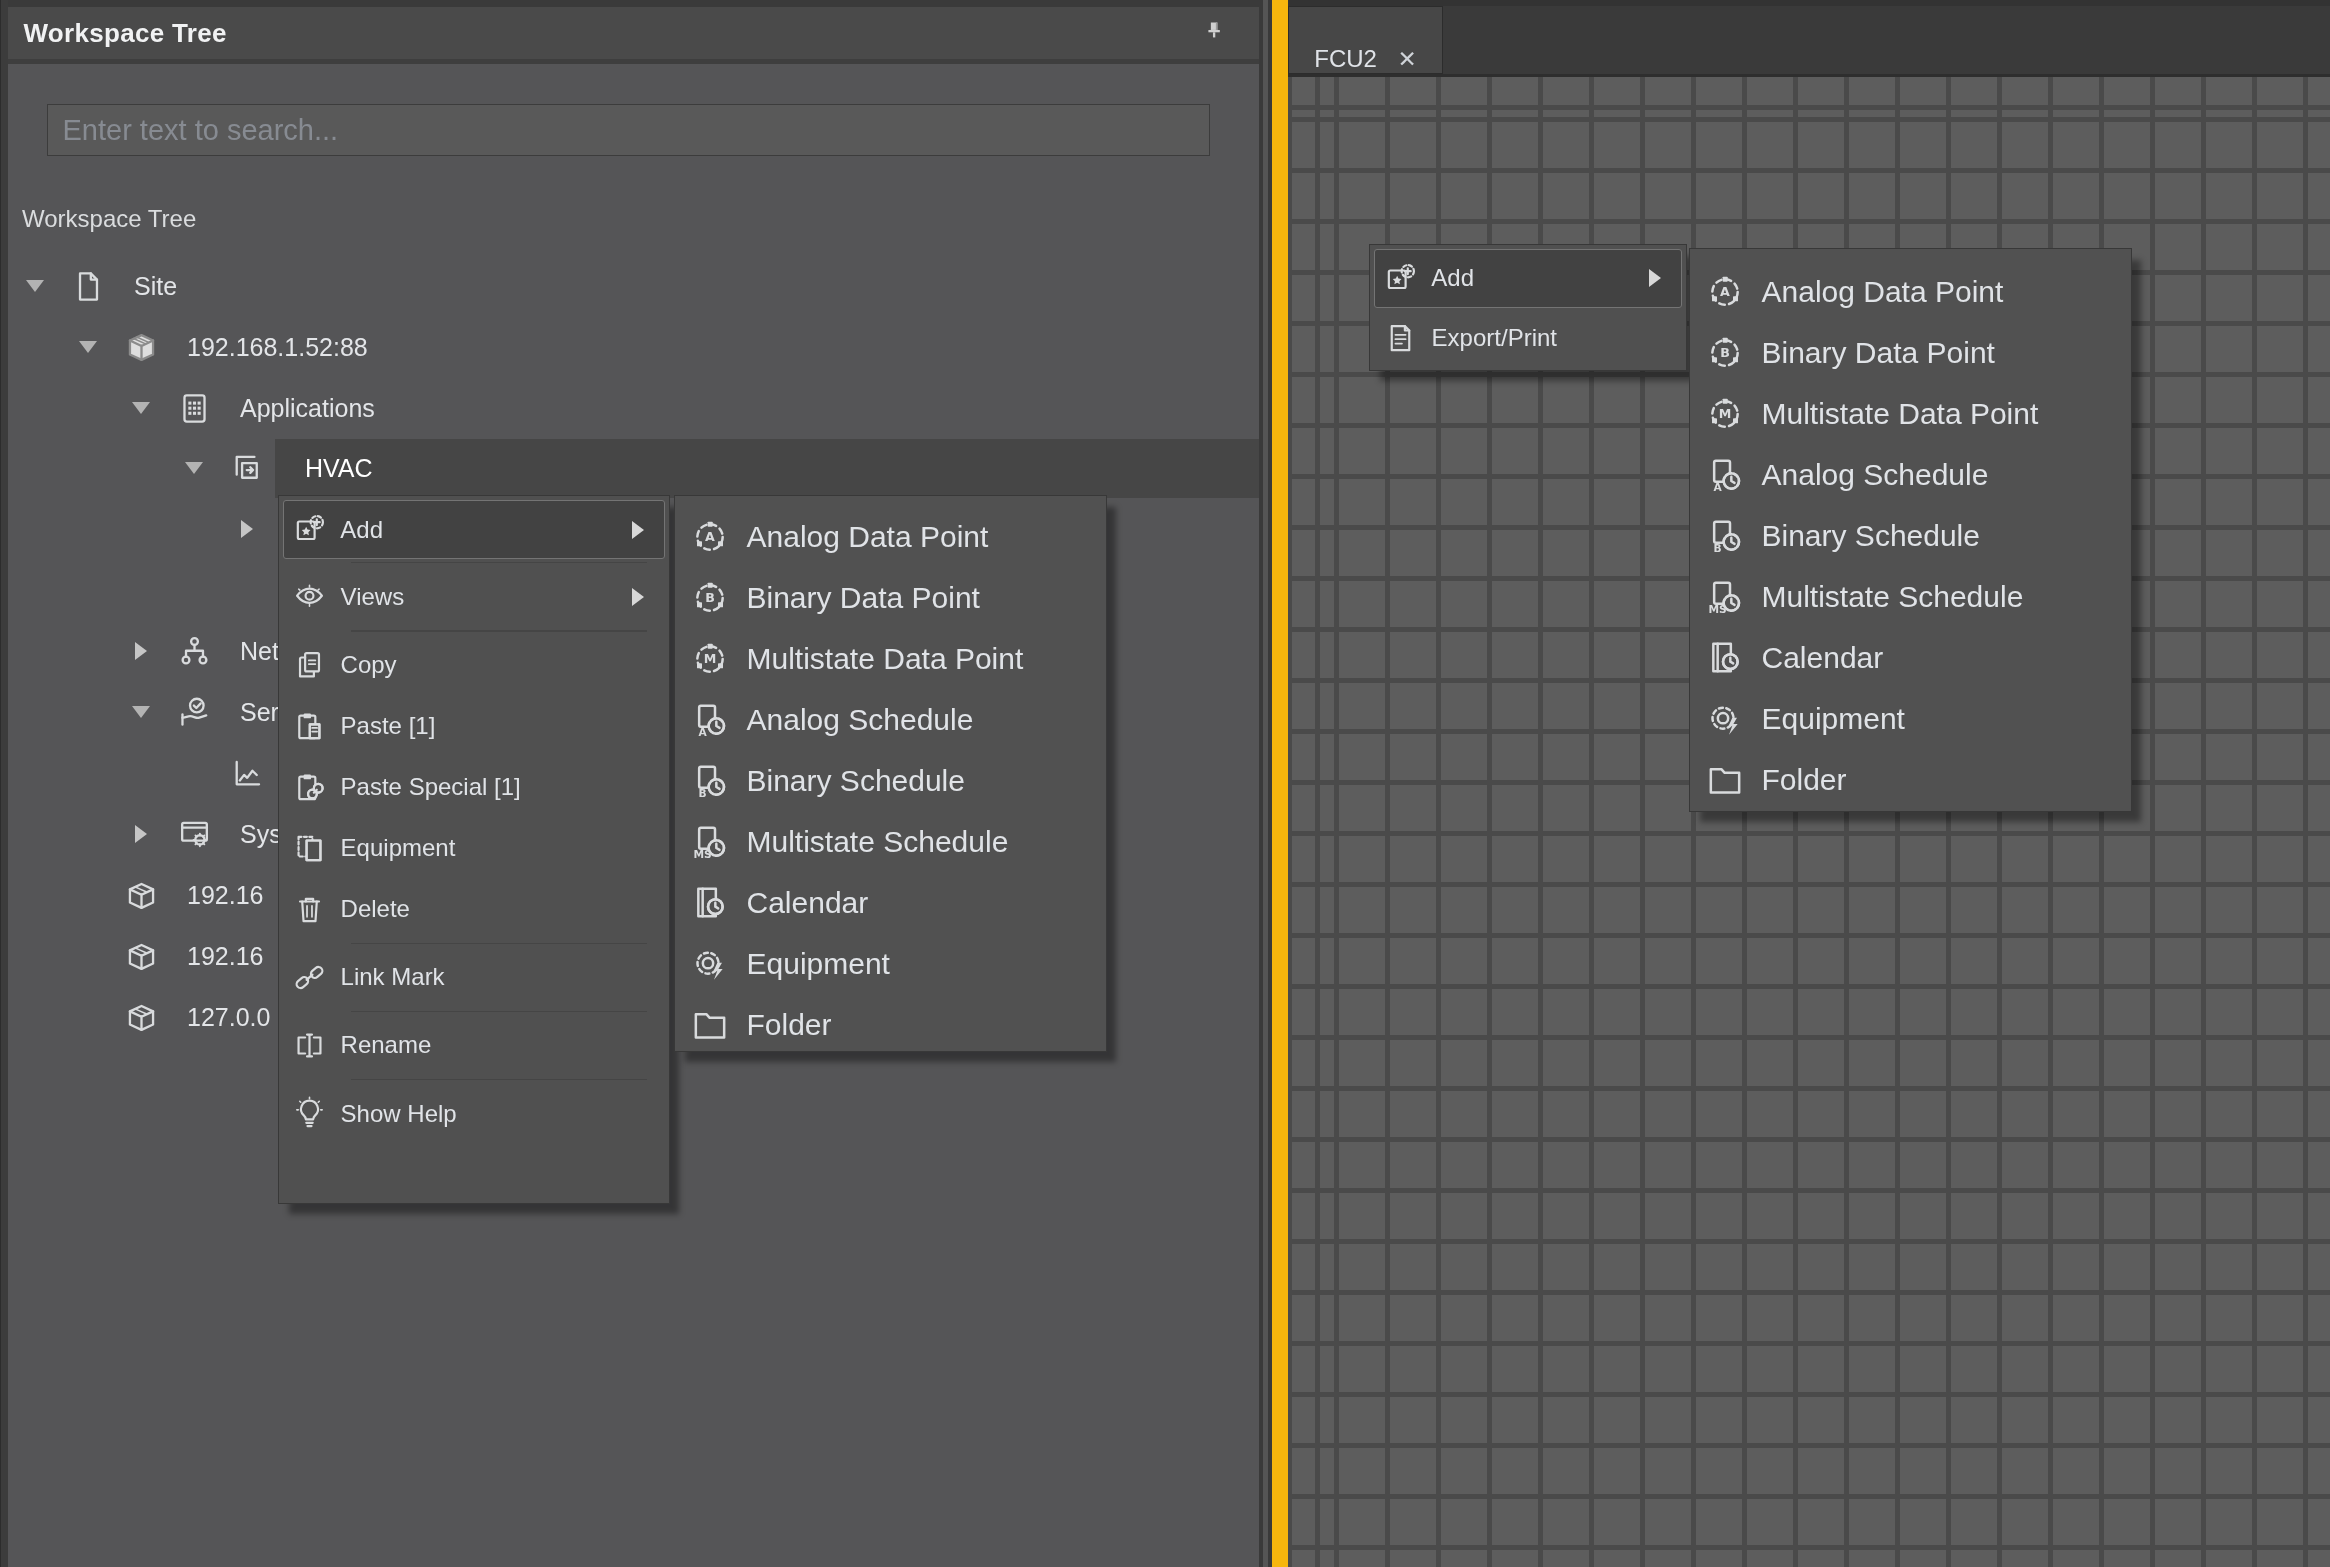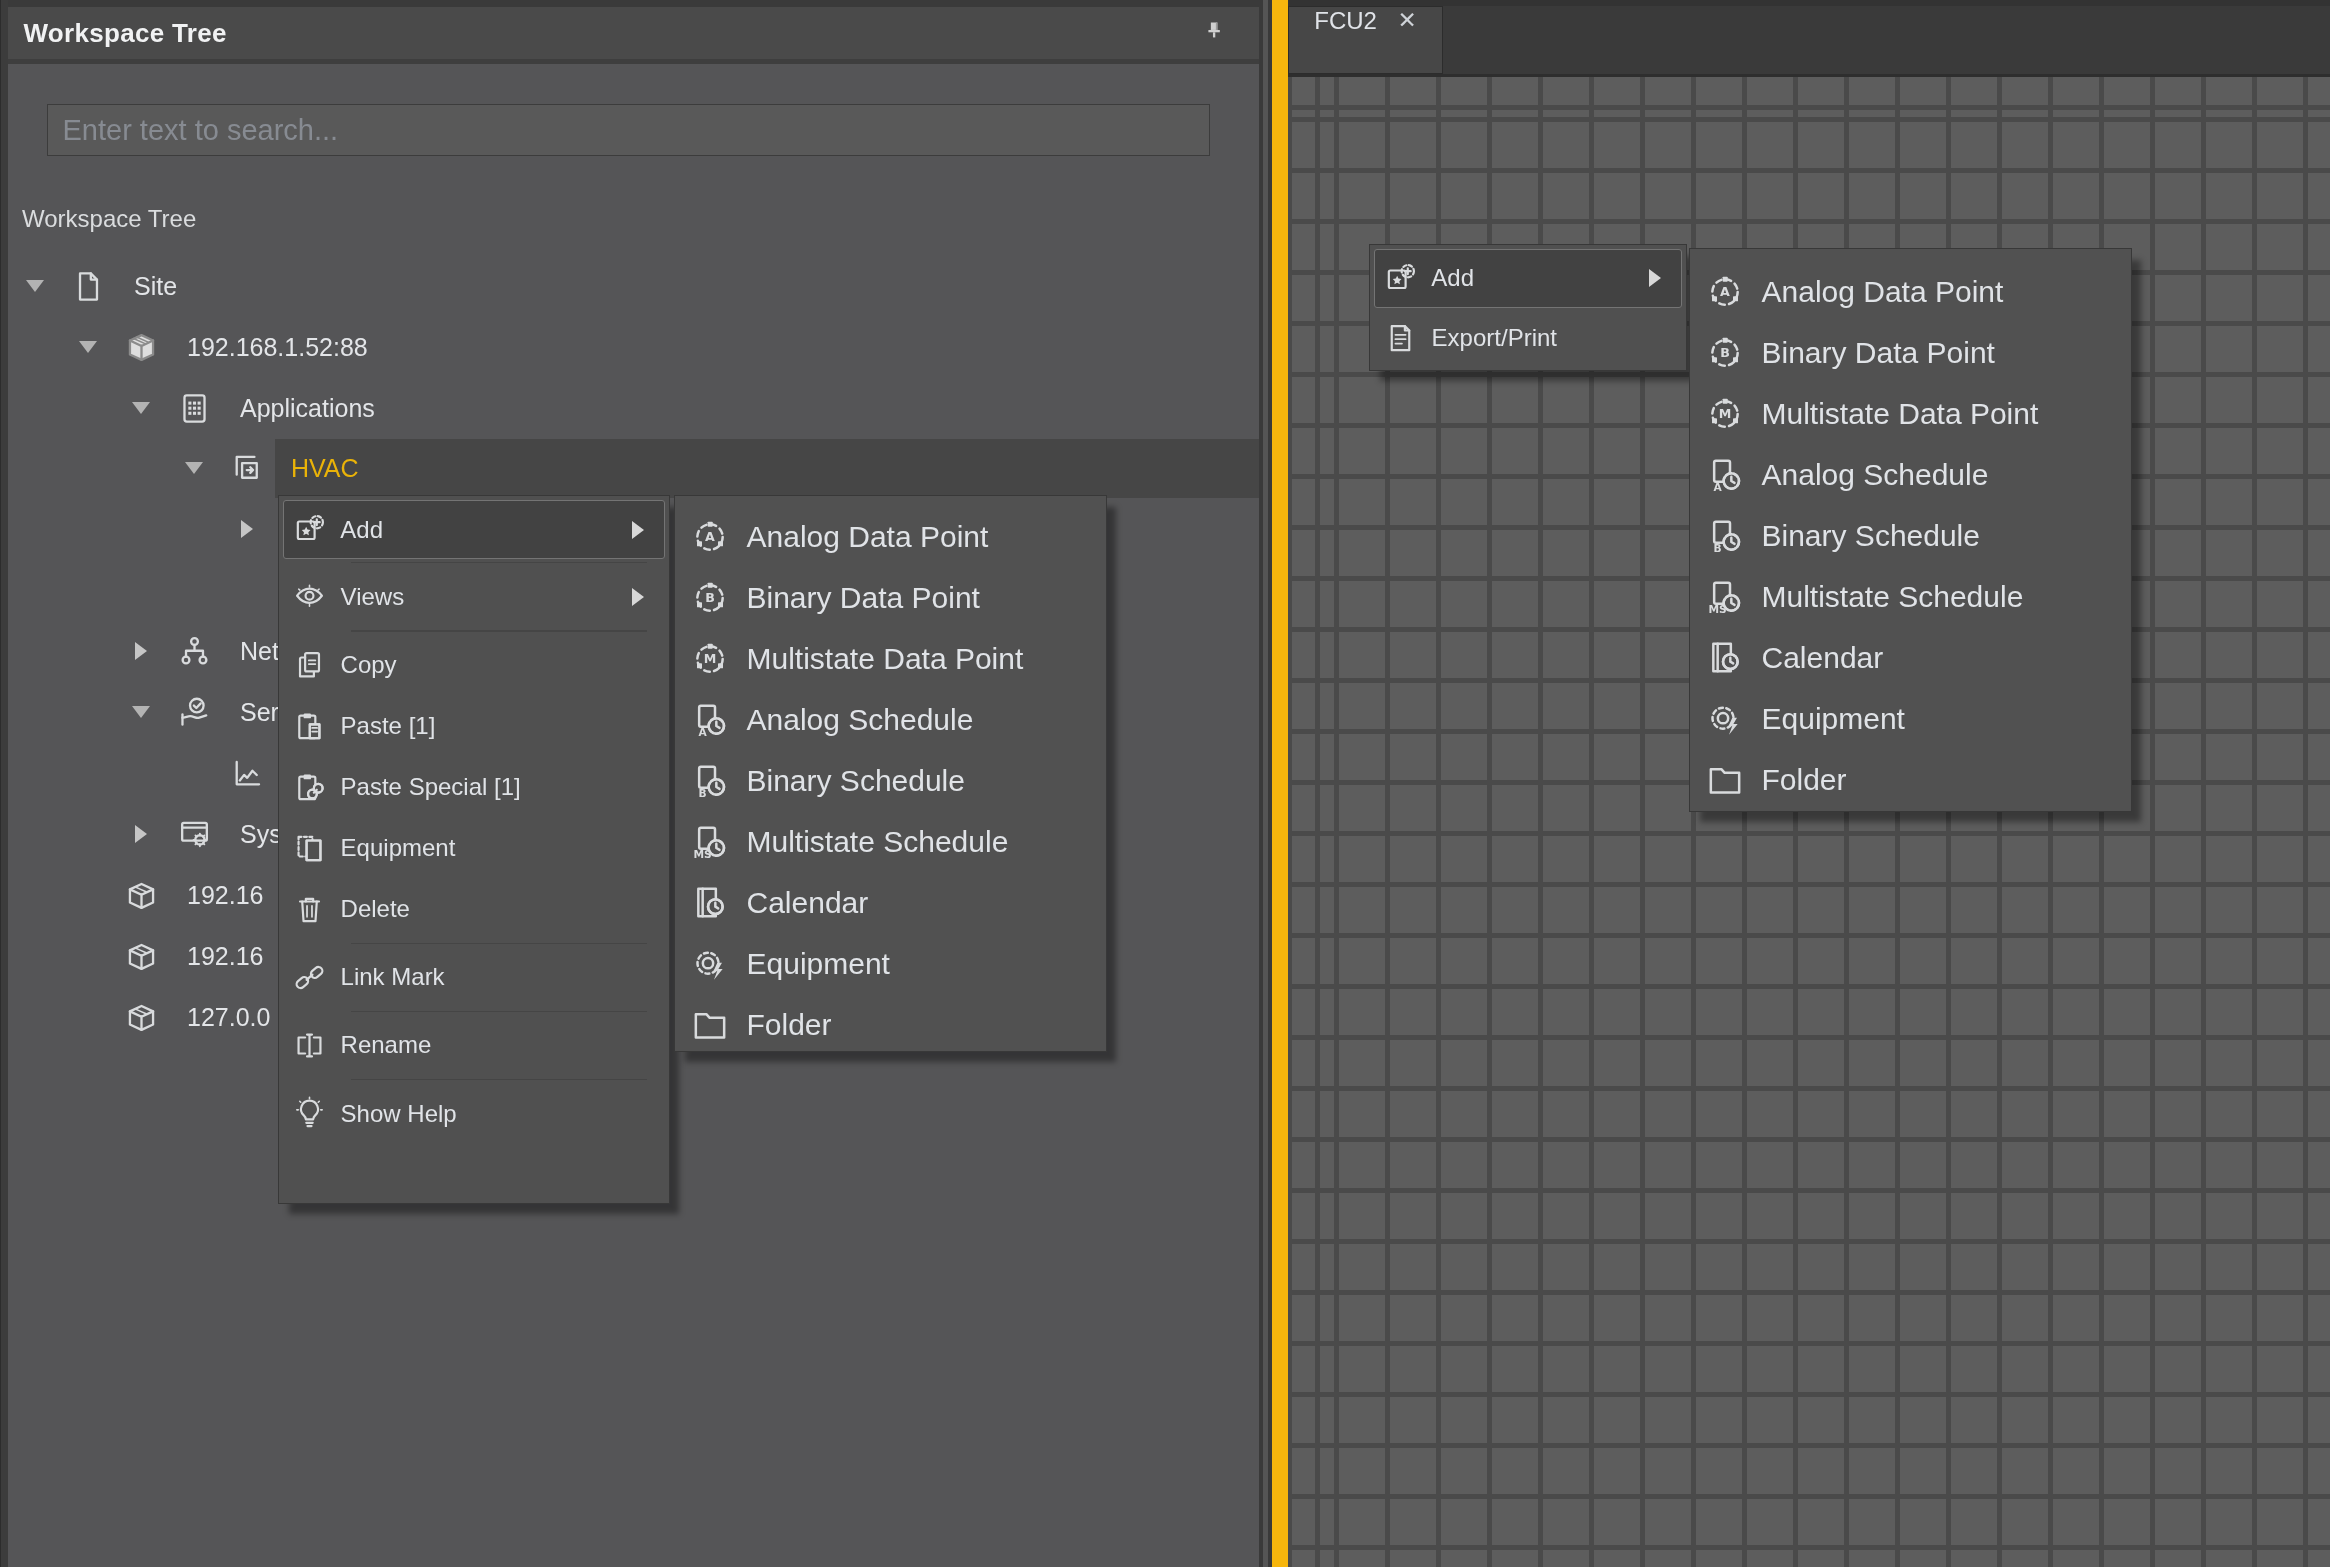--- a/index.html
+++ b/index.html
@@ -31,21 +31,21 @@
 
   
   .lp-rightedge{left:1259px;top:0;width:12.7px;height:1567px;
      background:linear-gradient(to right,#3a3a3a 0 3.6px,#555 3.6px 9px,#3a3a3a 9px 12.7px);}
   .splitter{left:1272px;top:0;width:15.7px;height:1567px;background:#F7B60D;}
   .right-panel{left:1288px;top:0;width:1043px;height:1567px;background:#5d5d5d;}
   .tab-bar{position:absolute;left:0;top:0;width:1043px;height:74px;background:#3a3a3a;
      border-bottom:3px solid #2e2e2e;box-sizing:content-box;}
   .tab-bar:before{content:"";position:absolute;left:0;top:0;right:0;height:6px;background:#333;}
   .tab{position:absolute;left:0;top:6px;width:155px;height:68px;background:#474747;border:1.8px solid #2c2c2c;
-     box-sizing:border-box;display:flex;align-items:flex-start;justify-content:center;gap:20.5px;}
+     box-sizing:border-box;display:flex;align-items:flex-end;justify-content:center;gap:20.5px;}
   .tab-label{font-size:24px;color:#e0e3e8;}
   .tab-close{font-size:23px;font-weight:700;color:#cfd3d8;cursor:default;}
   .canvas{position:absolute;left:0;top:77px;width:1043px;height:1491px;background-color:#5d5d5d;
      border-left:4.8px solid #4a4a4a;box-sizing:border-box;
      background-image:
        repeating-linear-gradient(to right,#4a4a4a 0 4.8px,transparent 4.8px 51px),
        repeating-linear-gradient(to bottom,#4a4a4a 0 4.8px,transparent 4.8px 51px);
      background-position:42px 40px;}
 
   
@@ -144,21 +144,21 @@
           <span class="t-arrow" style="left: 181px;">
             <span class="tri-d"></span>
           </span>
           <span class="t-icon" style="left: 227px;">
             <svg viewBox="0 0 24 24" fill="none" stroke="#d9dbdd" stroke-width="1.5" stroke-linecap="round" stroke-linejoin="round">
               <path d="M16.5 4.5H5v11.5"></path>
               <rect x="8.5" y="8.5" width="9.5" height="9.5"></rect>
               <path d="M11.5 13h4M13.8 11.2l1.8 1.8-1.8 1.8"></path>
             </svg>
           </span>
-          <span class="t-label" style="left: 291px; color: #eab308;">HVAC</span>
+          <span class="t-label" style="left: 305px; color: #ffffff;">HVAC</span>
         </div>
         <div class="tree-row" style="top: 500px;">
           <span class="t-arrow" style="left: 234px;">
             <span class="tri-r"></span>
           </span>
         </div>
         <div class="tree-row" style="top: 622px;">
           <span class="t-arrow" style="left: 128px;">
             <span class="tri-r"></span>
           </span>

